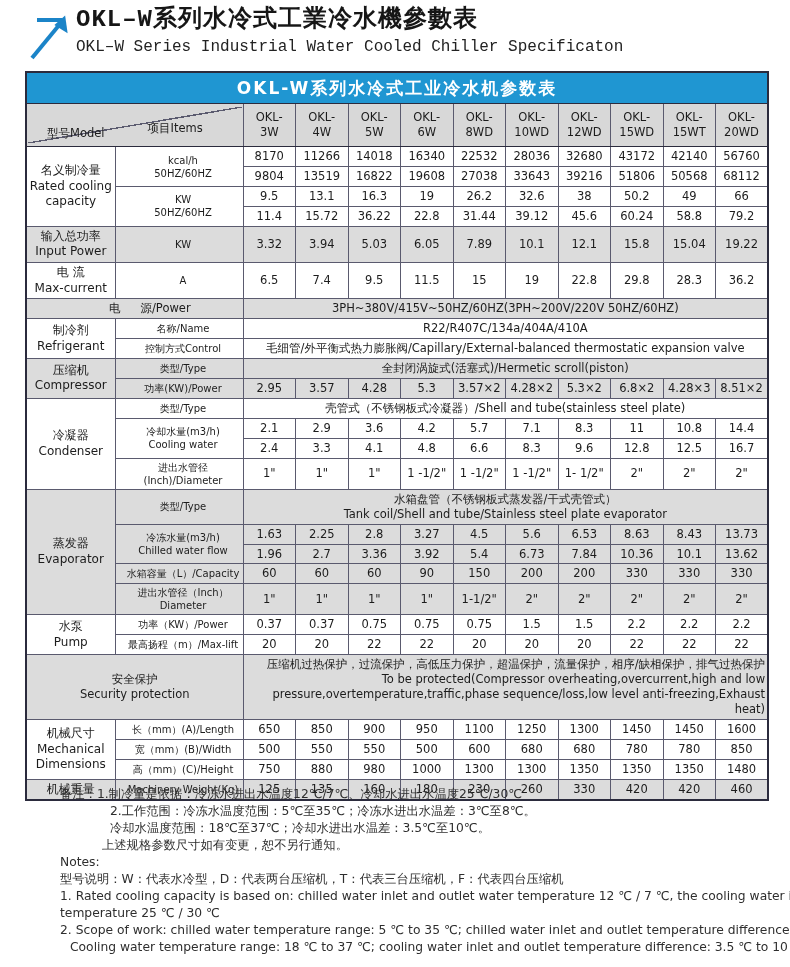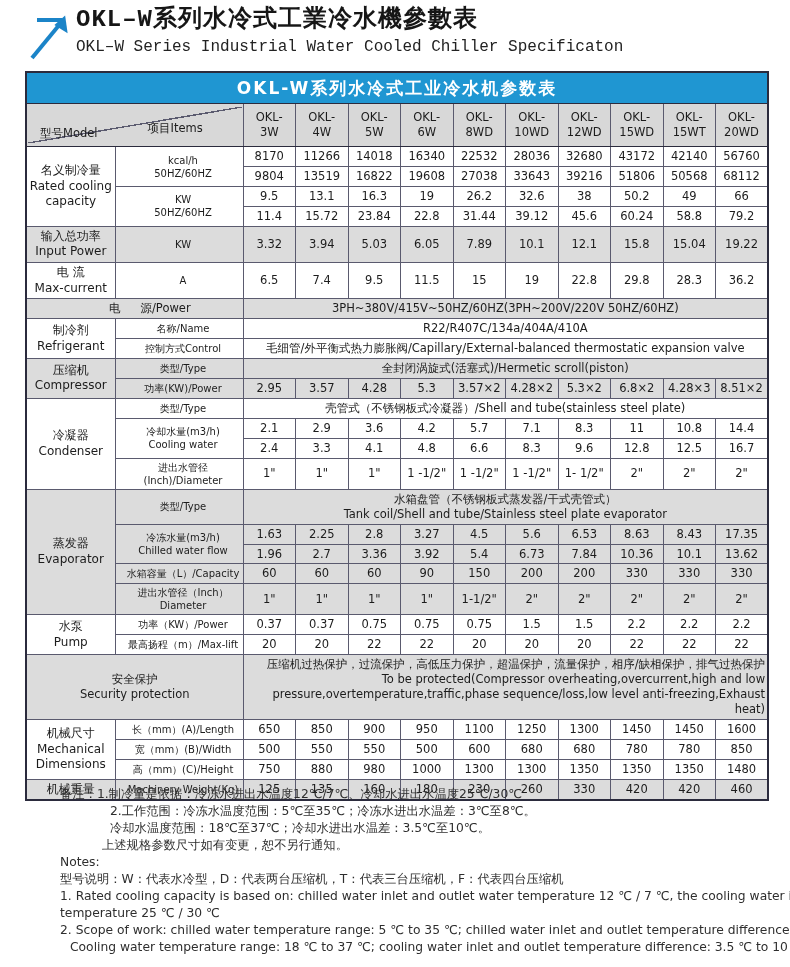--- a/index.html
+++ b/index.html
@@ -27,21 +27,21 @@
   }
   tr.sec-top > td{border-top:1.8px solid #2b2b3d;}
   .spec-table tr.shaded td{background:#dcdcdc;}
   .title-row td{
     color:#fff;font-size:17px;font-weight:600;letter-spacing:2px;
     padding:4px 2px;border-bottom:1.8px solid #2b2b3d;
   }
   .model-row td{background:#d8d8d8;font-size:11.5px;padding:3px 1px;border-bottom:1.8px solid #2b2b3d;}
   .corner{position:relative;height:36px;
     background-image:linear-gradient(to bottom right,transparent calc(50% - 0.7px),#5a5a6e calc(50% - 0.7px),#5a5a6e calc(50% + 0.7px),transparent calc(50% + 0.7px));}
-  .corner .model-lab{position:absolute;left:12px;bottom:2px;font-size:11.5px;}
+  .corner .model-lab{position:absolute;left:19px;bottom:2px;font-size:11.5px;}
   .corner .items-lab{position:absolute;left:56%;top:38%;font-size:11.5px;}
   td.cat{font-size:12px;}
   td.item{font-size:10px;padding-left:10px;}
   td.spanv{font-size:11.5px;}
   td.spanv.left{text-align:right;padding-left:8px;}
   .lab-line{display:block;}
   .merged-label{font-size:12px;}
   .ps-label{display:flex;justify-content:flex-start;padding-left:80px;gap:20px;}
   
   .notes{position:absolute;left:48px;top:786px;width:710px;font-size:12.3px;color:#2e2e2e;line-height:1.38;}
@@ -180,21 +180,21 @@
         <td class="val">26.2</td>
         <td class="val">32.6</td>
         <td class="val">38</td>
         <td class="val">50.2</td>
         <td class="val">49</td>
         <td class="val">66</td>
       </tr>
       <tr>
         <td class="val">11.4</td>
         <td class="val">15.72</td>
-        <td class="val">23.84</td>
+        <td class="val">36.22</td>
         <td class="val">22.8</td>
         <td class="val">31.44</td>
         <td class="val">39.12</td>
         <td class="val">45.6</td>
         <td class="val">60.24</td>
         <td class="val">58.8</td>
         <td class="val">79.2</td>
       </tr>
       <tr class="shaded sec-top">
         <td class="cat" rowspan="1">
@@ -368,21 +368,21 @@
         </td>
         <td class="val">1.63</td>
         <td class="val">2.25</td>
         <td class="val">2.8</td>
         <td class="val">3.27</td>
         <td class="val">4.5</td>
         <td class="val">5.6</td>
         <td class="val">6.53</td>
         <td class="val">8.63</td>
         <td class="val">8.43</td>
-        <td class="val">17.35</td>
+        <td class="val">13.73</td>
       </tr>
       <tr class="shaded">
         <td class="val">1.96</td>
         <td class="val">2.7</td>
         <td class="val">3.36</td>
         <td class="val">3.92</td>
         <td class="val">5.4</td>
         <td class="val">6.73</td>
         <td class="val">7.84</td>
         <td class="val">10.36</td>

